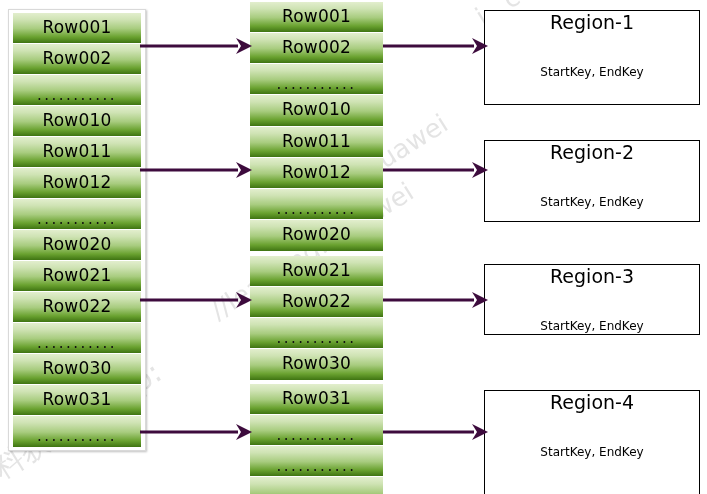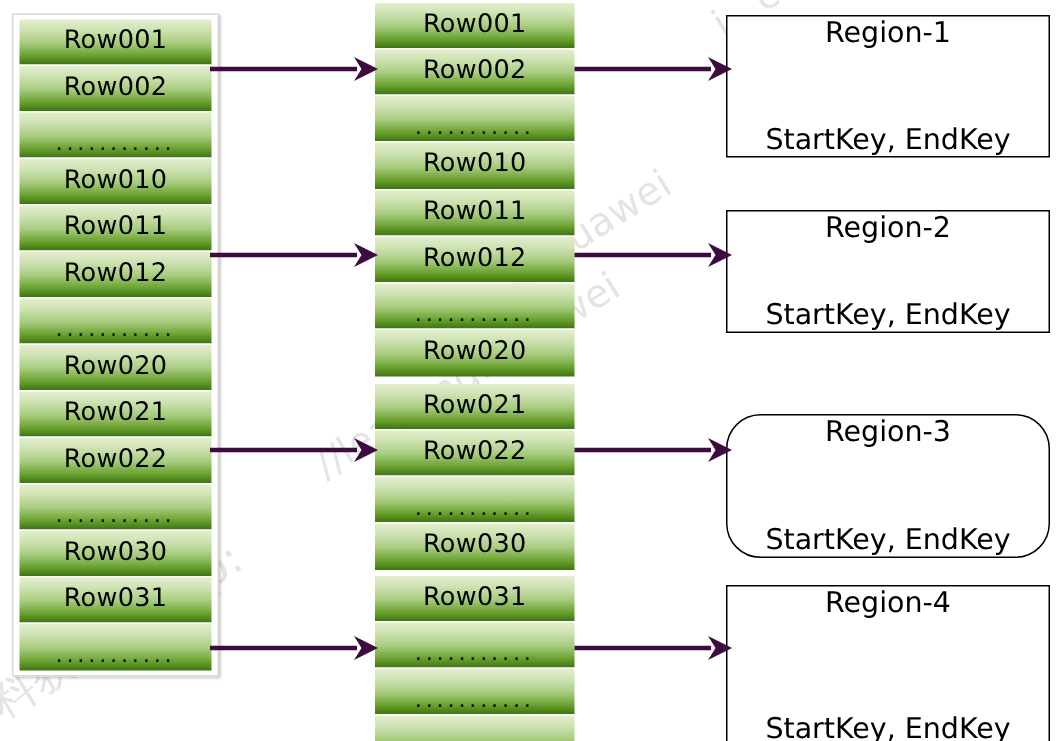--- a/index.html
+++ b/index.html
@@ -116,35 +116,36 @@
   .region-box {
     position: absolute;
     left: 484px;
     width: 216px;
     background: #ffffff;
     border: 1.6px solid #000000;
     box-sizing: border-box;
     display: flex;
     flex-direction: column;
     align-items: center;
-    justify-content: space-between;
+    justify-content: flex-start;
     z-index: 10;
+    gap: 32px;
   }
   #region-box-0 { top: 10px;  height: 95px; }
   #region-box-1 { top: 140px; height: 82px; }
-  #region-box-2 { top: 276px; height: 96px; border-radius: 23px; }
+  #region-box-2 { top: 264px; height: 71px; }
   #region-box-3 { top: 390px; height: 108px; }
 
   .region-title {
     font-size: 19px;
     color: #000000;
     line-height: 1.18;
   }
   .region-keys {
-    font-size: 19px;
+    font-size: 12px;
     color: #000000;
     line-height: 1.18;
   }
 
   
   .arrow-svg {
     position: absolute;
     z-index: 20;
     overflow: visible;
   }

